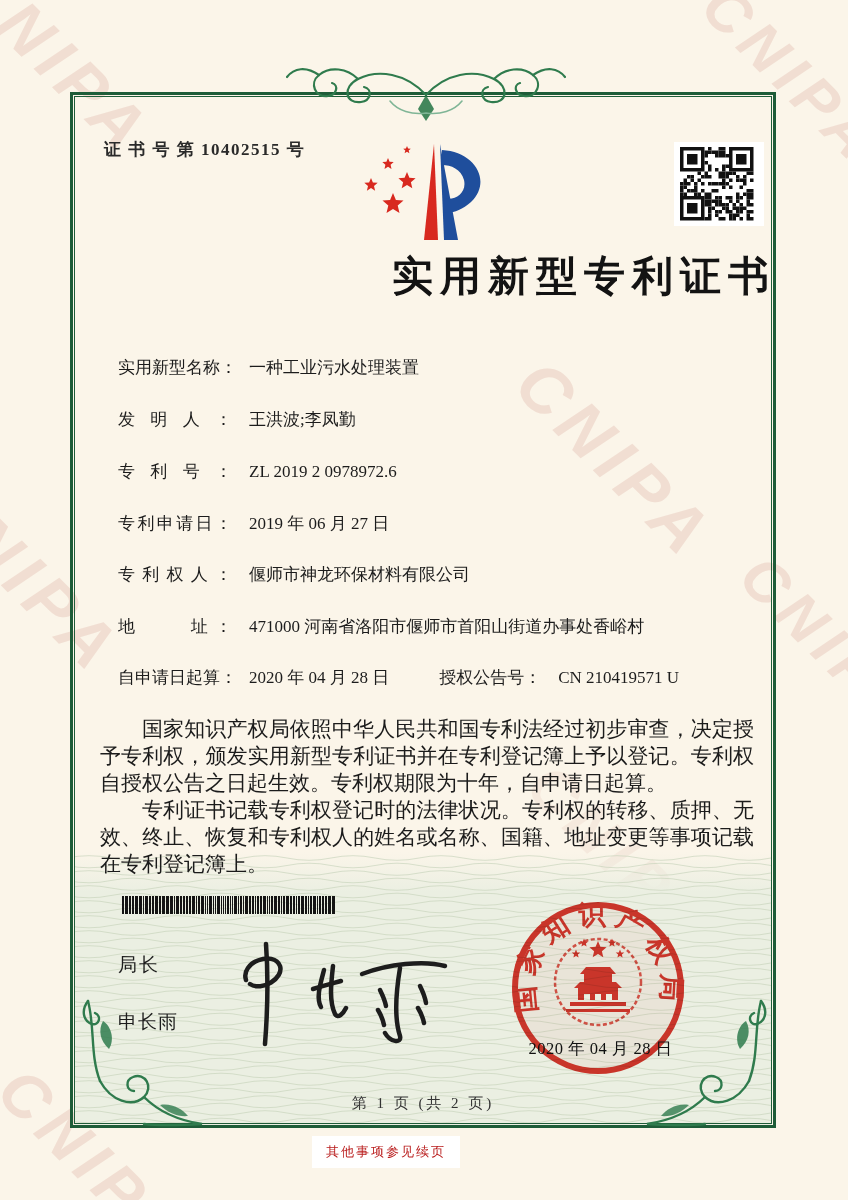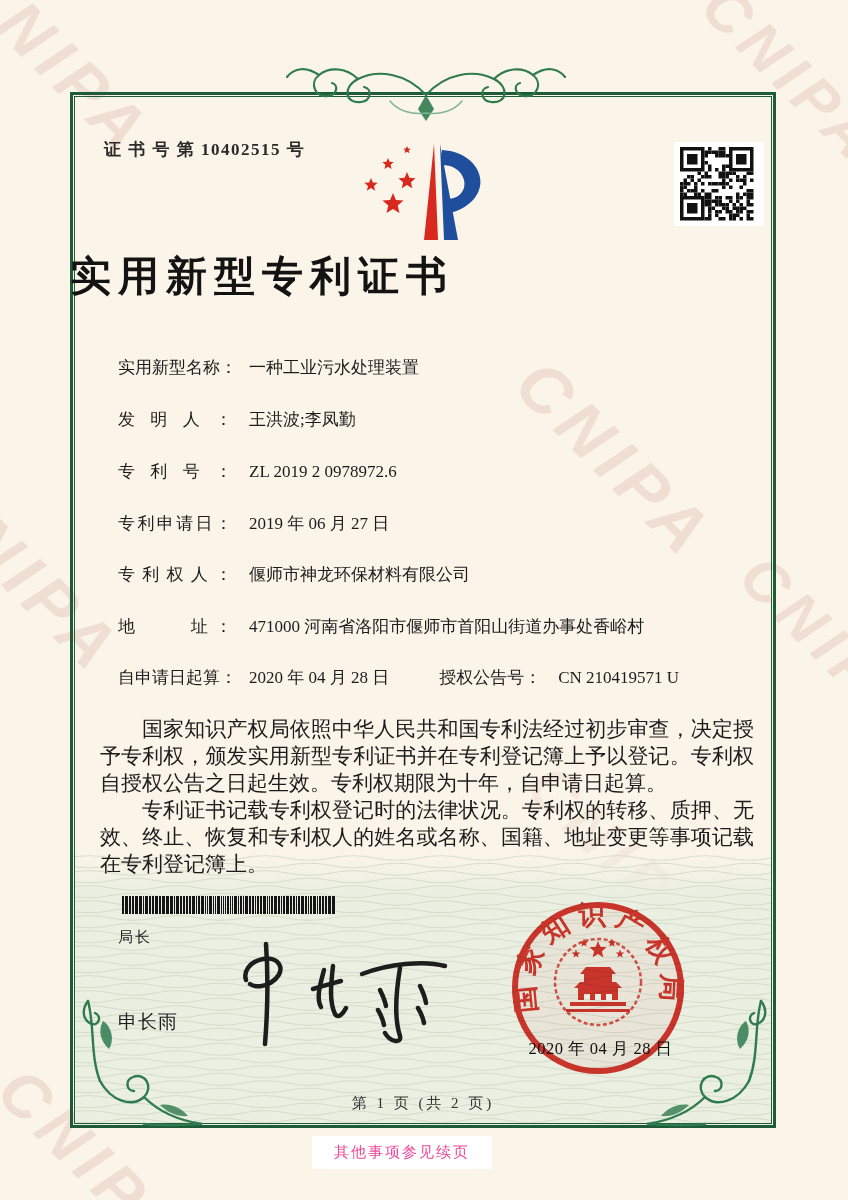--- a/index.html
+++ b/index.html
@@ -12,35 +12,35 @@
       transform:rotate(45deg);z-index:1;white-space:nowrap;user-select:none;}
   
   .waves{position:absolute;left:75px;top:852px;width:696px;height:274px;z-index:2;
          background:linear-gradient(180deg,rgba(235,239,226,0) 0,#ebefe2 40px);}
   
   .frame{position:absolute;left:70px;top:92px;width:700px;height:1030px;
          border:3px solid #1e5c38;z-index:3;}
   .frame-inner{position:absolute;inset:1px;border:1px solid #1e5c38;}
   
   .certno{left:104px;top:138px;font-size:17px;letter-spacing:1.5px;color:#2a2a2a;z-index:4;font-weight:bold;}
-  .title{left:70px;top:249px;width:706px;text-align:left;font-size:41px;font-weight:700;
+  .title{left:70px;top:249px;width:706px;text-align:right;font-size:41px;font-weight:700;
          letter-spacing:7px;color:#131313;z-index:4;}
   .row{position:absolute;left:118px;font-size:17px;white-space:nowrap;z-index:4;color:#1c1c1c;}
   .f-label{display:inline-block;width:114px;text-align:justify;text-align-last:justify;}
   .f-value{margin-left:17px;}
   .f-label2{margin-left:50px;}
   .paras{position:absolute;left:100px;top:716px;width:654px;font-size:21px;line-height:27px;
          text-align:justify;color:#1b1b1b;z-index:4;}
   .paras p{margin:0;text-indent:2em;}
-  .bureau{left:118px;top:928px;font-size:15px;letter-spacing:2px;z-index:4;}
+  .bureau{left:118px;top:952px;font-size:19px;letter-spacing:2px;z-index:4;}
   .bureau2{left:118px;top:1009px;font-size:19px;letter-spacing:1px;z-index:4;}
   .pageinfo{left:70px;top:1094px;width:706px;text-align:center;font-size:15px;
             letter-spacing:3px;color:#333;z-index:4;}
-  .footer{left:312px;top:1136px;background:#ffffff;padding:7px 22px;font-size:15px;
-          letter-spacing:2px;color:#ec4899;z-index:4;}
+  .footer{left:312px;top:1136px;background:#ffffff;padding:7px 14px;font-size:13px;
+          letter-spacing:2px;color:#b91c1c;z-index:4;}
   .qrbox{left:674px;top:142px;width:90px;height:84px;background:#fff;z-index:4;}
   .logo{left:350px;top:138px;z-index:4;}
   .seal{left:506px;top:896px;z-index:5;mix-blend-mode:multiply;opacity:.93;}
   .sealdate{left:503px;top:1038px;width:195px;text-align:center;font-size:16.5px;
             color:#111;letter-spacing:.5px;z-index:6;}
   .sig{left:228px;top:940px;z-index:4;}
   .orn{z-index:4;}
 </style>
 </head>
 <body>

